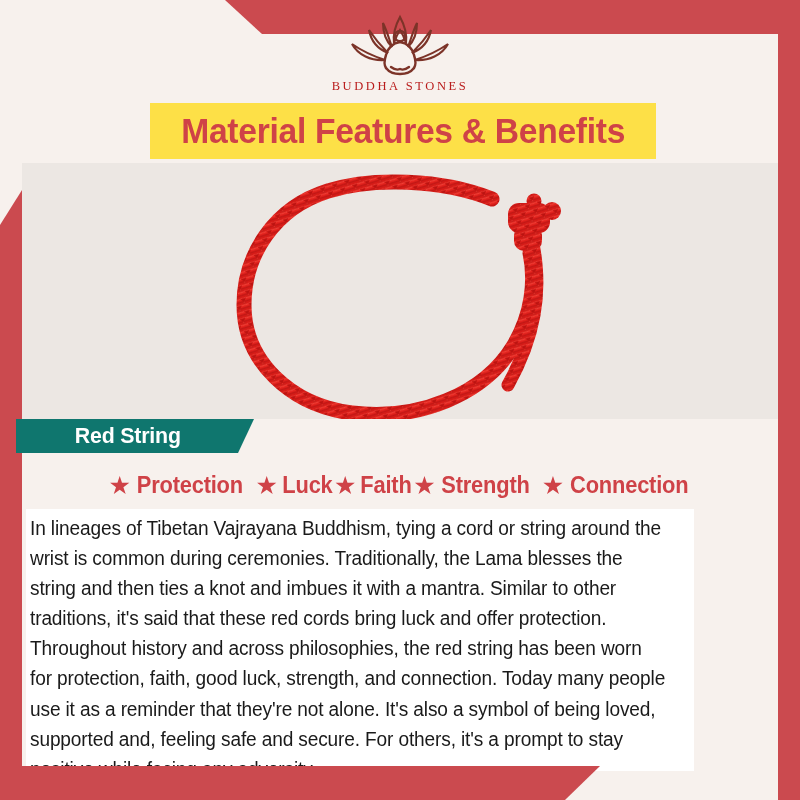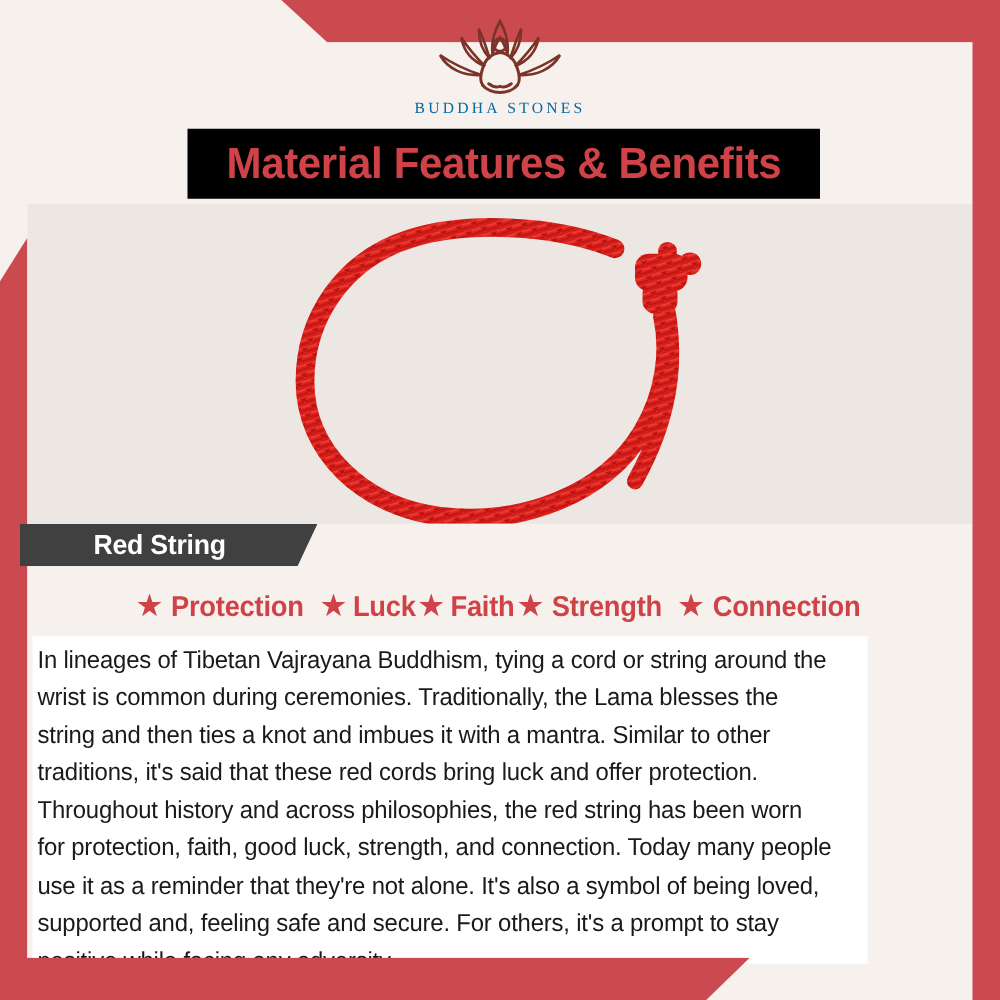--- a/index.html
+++ b/index.html
@@ -62,32 +62,32 @@
     align-items: center;
     justify-content: flex-start;
     z-index: 8;
   }
   .logo-mark { width: 150px; height: 70px; display: block; }
   .logo-text {
     margin-top: 1px;
     font-family: "Liberation Serif", serif;
     font-size: 12.5px;
     letter-spacing: 2.6px;
-    color: #0369a1;
+    color: #b91c1c;
     font-weight: 400;
   }
 
   
   .title-band {
     position: absolute;
     top: 103px;
     left: 150px;
     width: 506px;
     height: 56px;
-    background: #000000;
+    background: #fde047;
     display: flex;
     align-items: center;
     justify-content: center;
     z-index: 7;
   }
   .title-text {
     font-family: "Liberation Sans", sans-serif;
     font-weight: bold;
     font-size: 35px;
     color: #cf4247;
@@ -109,21 +109,21 @@
   }
   .photo svg { display: block; }
 
   
   .name-banner {
     position: absolute;
     top: 419px;
     left: 16px;
     width: 238px;
     height: 34px;
-    background: #404040;
+    background: #0f766e;
     clip-path: polygon(0 0, 238px 0, 222px 34px, 0 34px);
     display: flex;
     align-items: center;
     z-index: 6;
   }
   .name-banner-text {
     color: #ffffff;
     font-weight: bold;
     font-size: 22px;
     padding-left: 58px;

